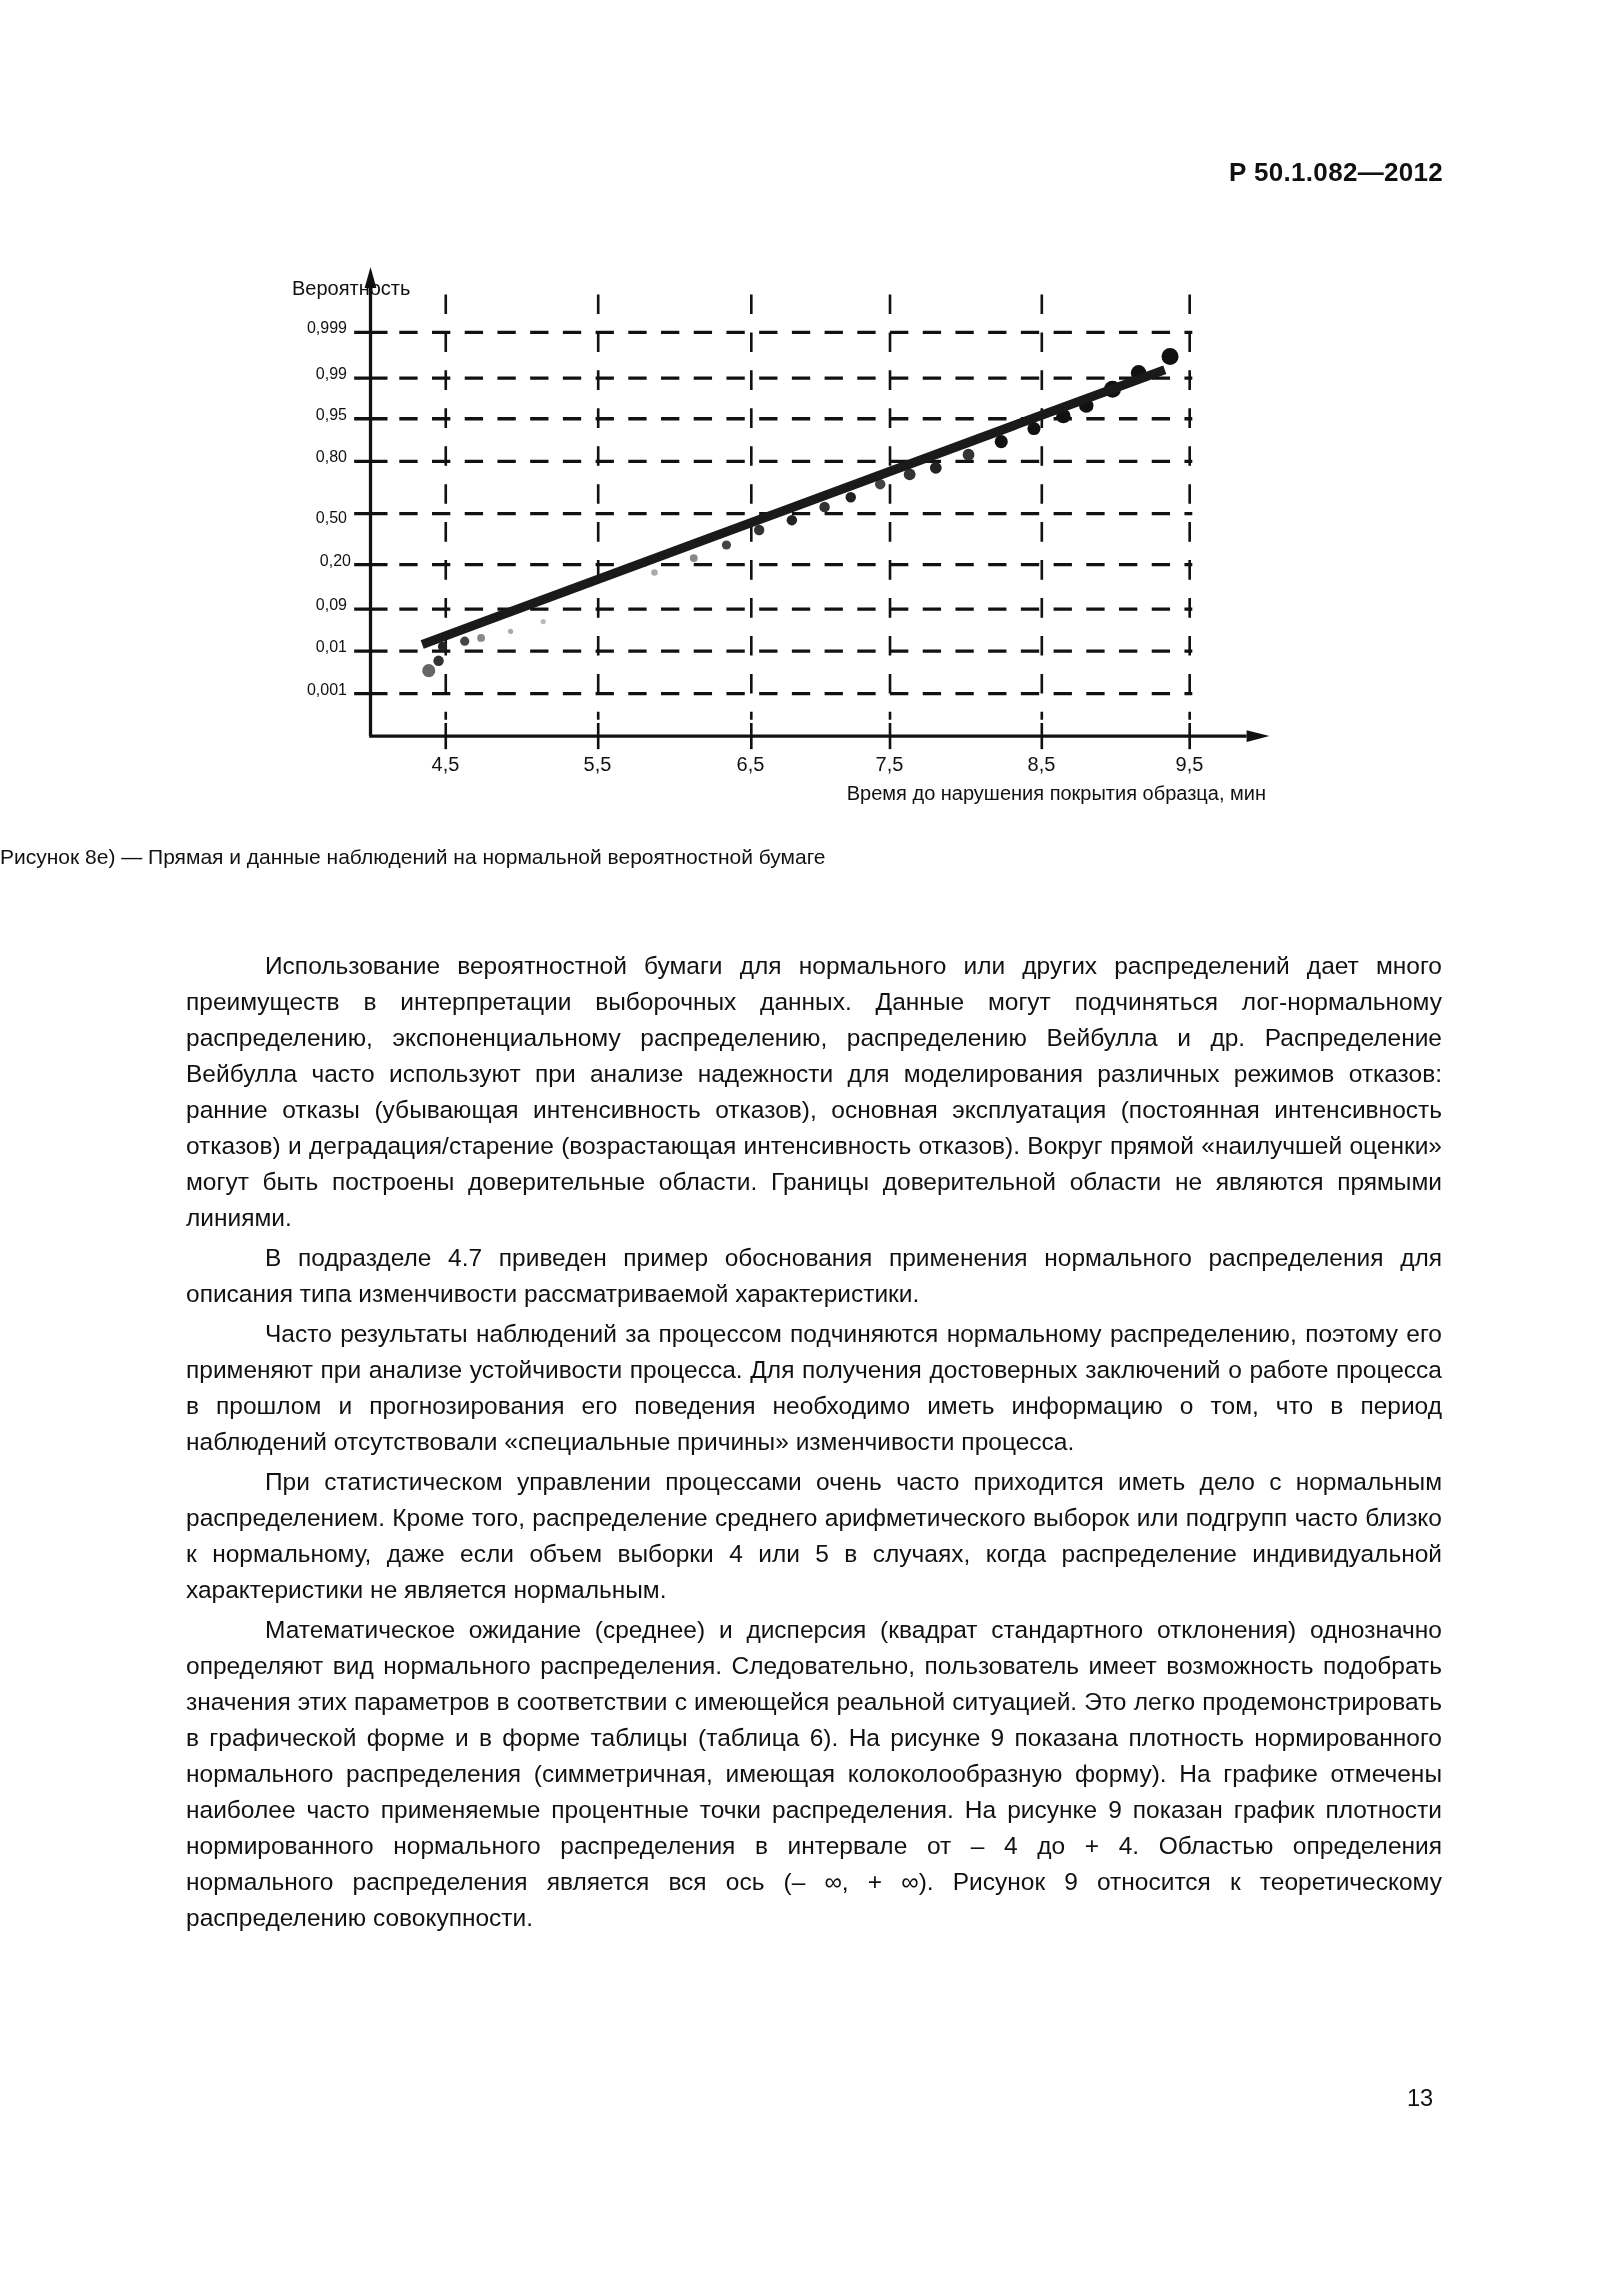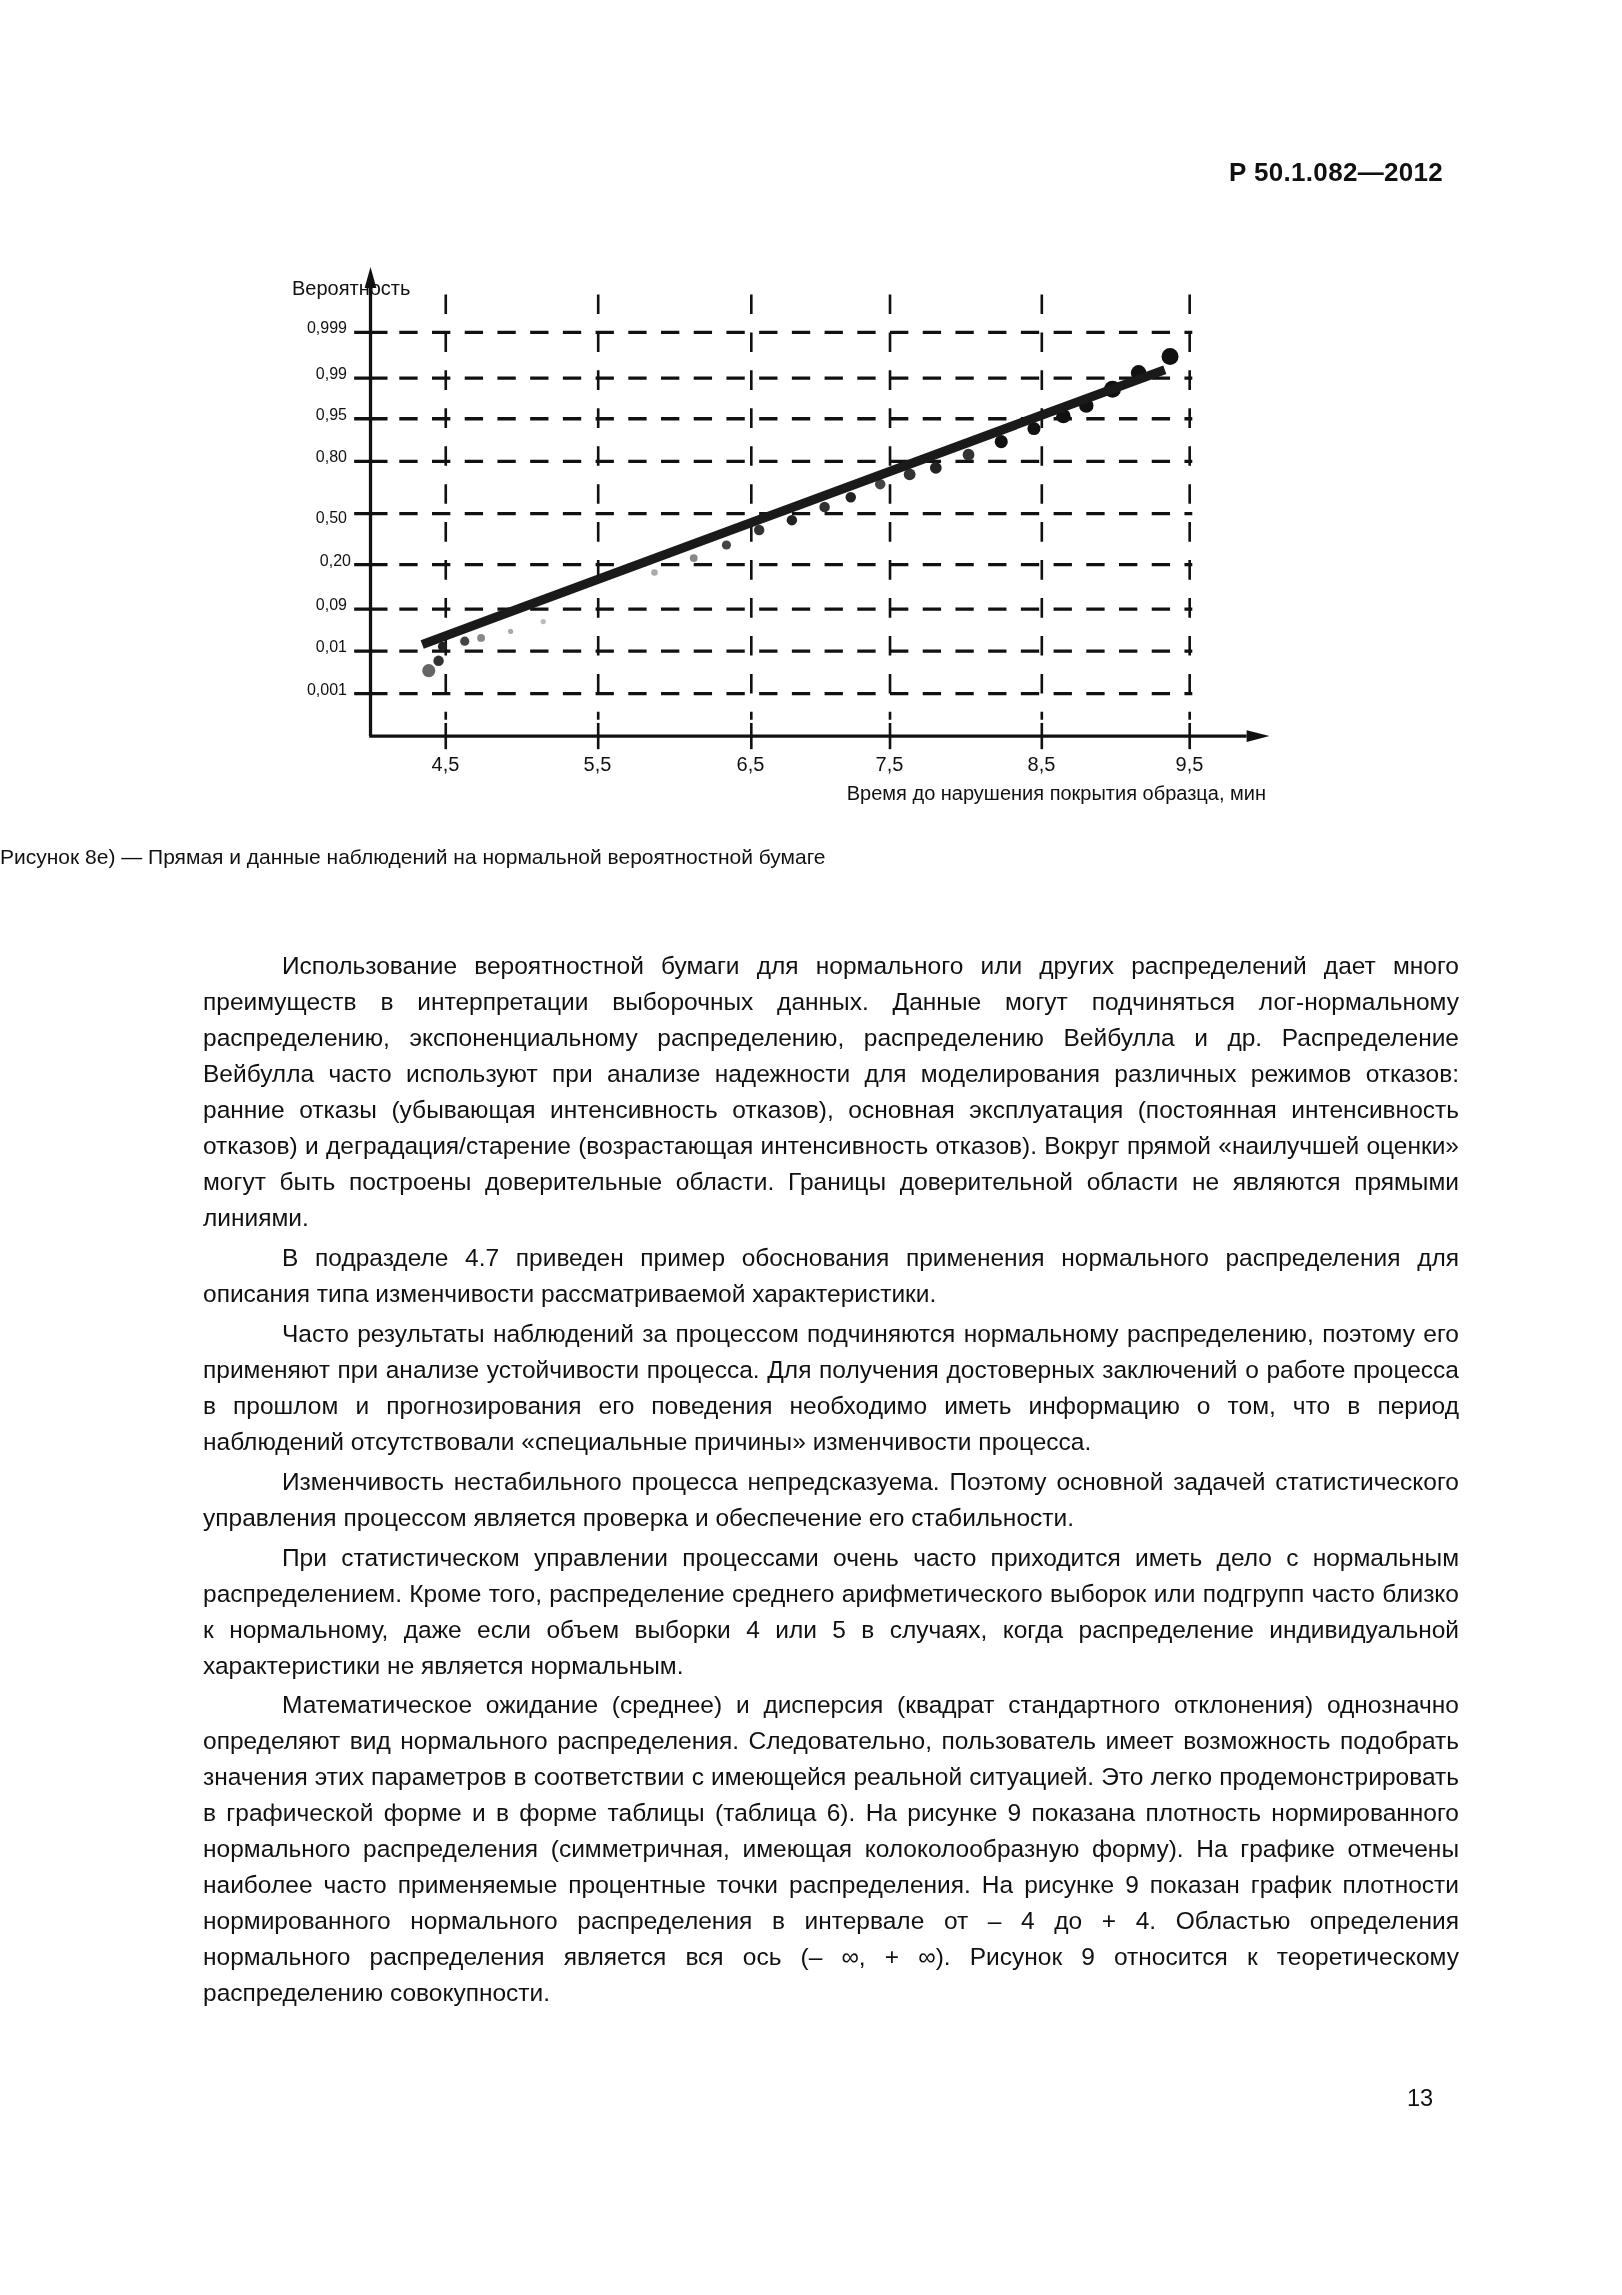--- a/index.html
+++ b/index.html
@@ -6,21 +6,21 @@
   body { width:1623px; height:2295px; position:relative; overflow:hidden;
          font-family:"Liberation Sans", sans-serif; color:#111; }
   .doc-code { position:absolute; top:157px; right:180px; font-size:26px; font-weight:bold; letter-spacing:0.3px; }
   .chart { position:absolute; left:0; top:0; width:1623px; height:916px; }
   .chart svg { position:absolute; left:0; top:0; }
   .ylabel-title { position:absolute; left:292px; top:245px; font-size:20px;margin-top:32px; }
   .ytick { position:absolute; font-size:16px; text-align:right; width:98px; }
   .xtick { position:absolute; font-size:20px; width:65px; text-align:center; top:753px; }
   .xlabel-title { position:absolute; left:772px; top:782px; width:494px; text-align:right; font-size:20px; }
   .caption { position:absolute; top:845px; left:0; width:1623px; text-align:left; font-size:21px; }
-  .body-text { position:absolute; top:948px; left:186px; width:1256px; font-size:24.5px; line-height:36px; text-align:justify;margin-left:17px; }
+  .body-text { position:absolute; top:948px; left:186px; width:1256px; font-size:24.5px; line-height:36px; text-align:justify; }
   .body-text p { margin:0 0 3.9px 0; text-indent:0; }
   .body-text p.ind { text-indent:79px; }
   .section-heading { font-weight:bold; margin:5.2px 0 6.5px 0 !important; padding-left:0; text-indent:0; }
   .page-number { position:absolute; top:2085px; left:1407px; font-size:23.6px; }
 </style>
 </head>
 <body>
 
 <div class="doc-code">Р 50.1.082—2012</div>
 
@@ -128,19 +128,18 @@
 
   <div class="xlabel-title">Время до нарушения покрытия образца, мин</div>
 </div>
 
 <div class="caption">Рисунок 8е) — Прямая и данные наблюдений на нормальной вероятностной бумаге</div>
 
 <div class="body-text">
   <p class="ind">Использование вероятностной бумаги для нормального или других распределений дает много преимуществ в интерпретации выборочных данных. Данные могут подчиняться лог-нормальному распределению, экспоненциальному распределению, распределению Вейбулла и др. Распределение Вейбулла часто используют при анализе надежности для моделирования различных режимов отказов: ранние отказы (убывающая интенсивность отказов), основная эксплуатация (постоянная интенсивность отказов) и деградация/старение (возрастающая интенсивность отказов). Вокруг прямой «наилучшей оценки» могут быть построены доверительные области. Границы доверительной области не являются прямыми линиями.</p>
   <p class="ind">В подразделе 4.7 приведен пример обоснования применения нормального распределения для описания типа изменчивости рассматриваемой характеристики.</p>
   <p class="ind">Часто результаты наблюдений за процессом подчиняются нормальному распределению, поэтому его применяют при анализе устойчивости процесса. Для получения достоверных заключений о работе процесса в прошлом и прогнозирования его поведения необходимо иметь информацию о том, что в период наблюдений отсутствовали «специальные причины» изменчивости процесса.</p>
-  <p class="ind">Изменчивость нестабильного процесса непредсказуема. Поэтому основной задачей статистического управления процессом является проверка и обеспечение его стабильности.</p>
   <p class="ind">При статистическом управлении процессами очень часто приходится иметь дело с нормальным распределением. Кроме того, распределение среднего арифметического выборок или подгрупп часто близко к нормальному, даже если объем выборки 4 или 5 в случаях, когда распределение индивидуальной характеристики не является нормальным.</p>
   <p class="ind">Математическое ожидание (среднее) и дисперсия (квадрат стандартного отклонения) однозначно определяют вид нормального распределения. Следовательно, пользователь имеет возможность подобрать значения этих параметров в соответствии с имеющейся реальной ситуацией. Это легко продемонстрировать в графической форме и в форме таблицы (таблица 6). На рисунке 9 показана плотность нормированного нормального распределения (симметричная, имеющая колоколообразную форму). На графике отмечены наиболее часто применяемые процентные точки распределения. На рисунке 9 показан график плотности нормированного нормального распределения в интервале от – 4 до + 4. Областью определения нормального распределения является вся ось (– ∞, + ∞). Рисунок 9 относится к теоретическому распределению совокупности.</p>
 </div>
 
 <div class="page-number">13</div>
 
 
 </body></html>

